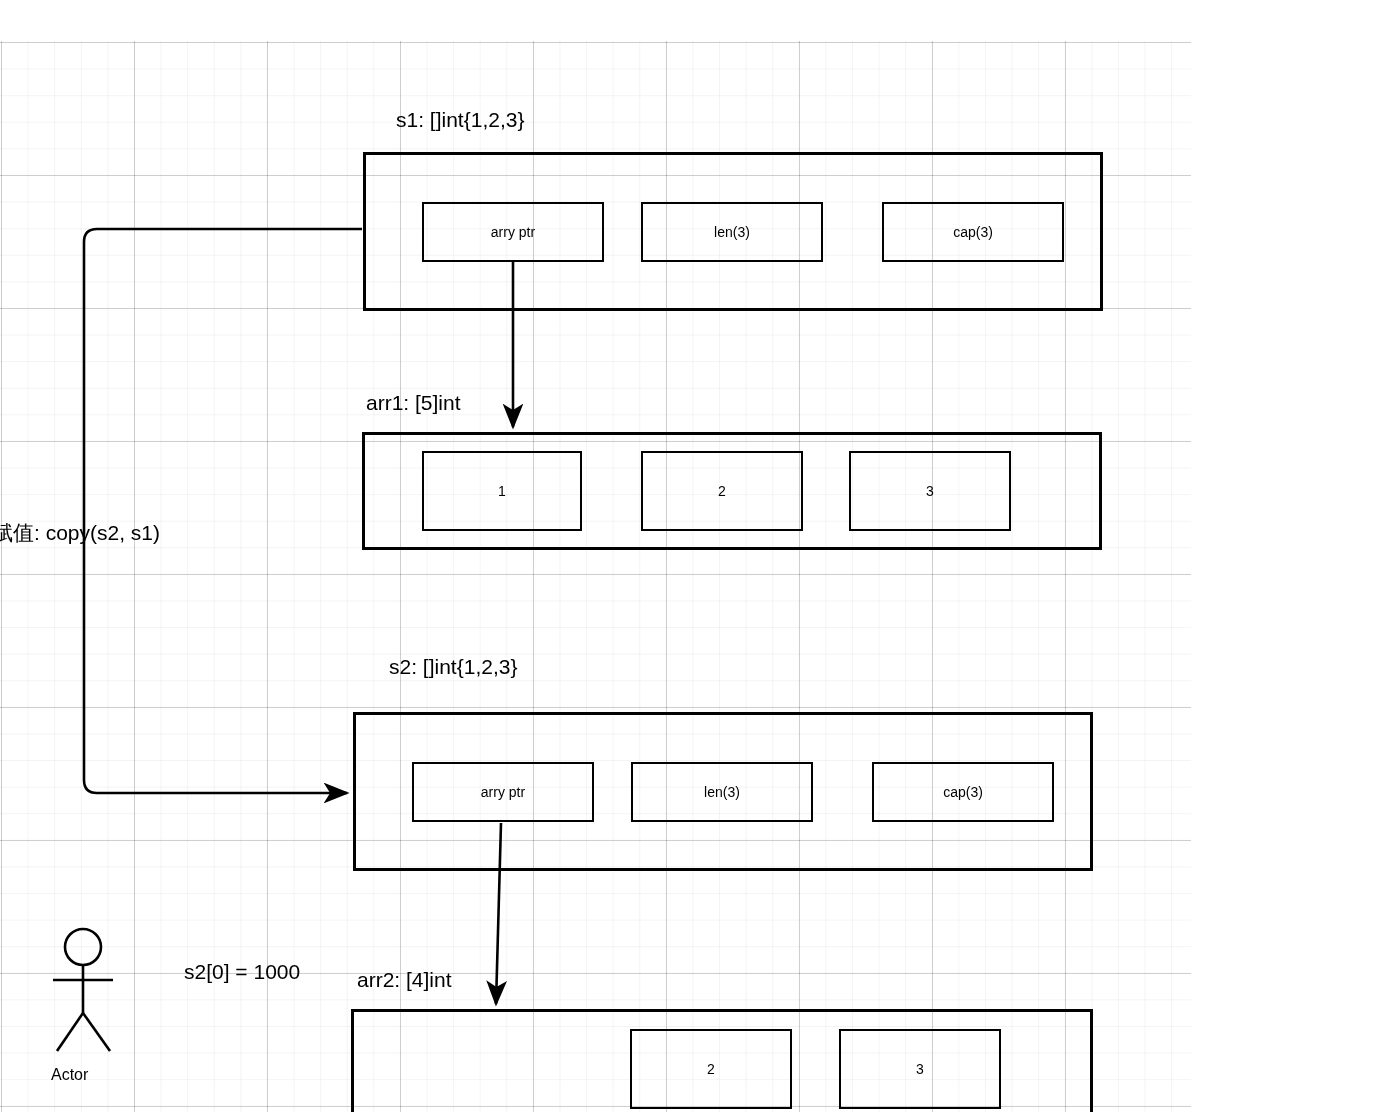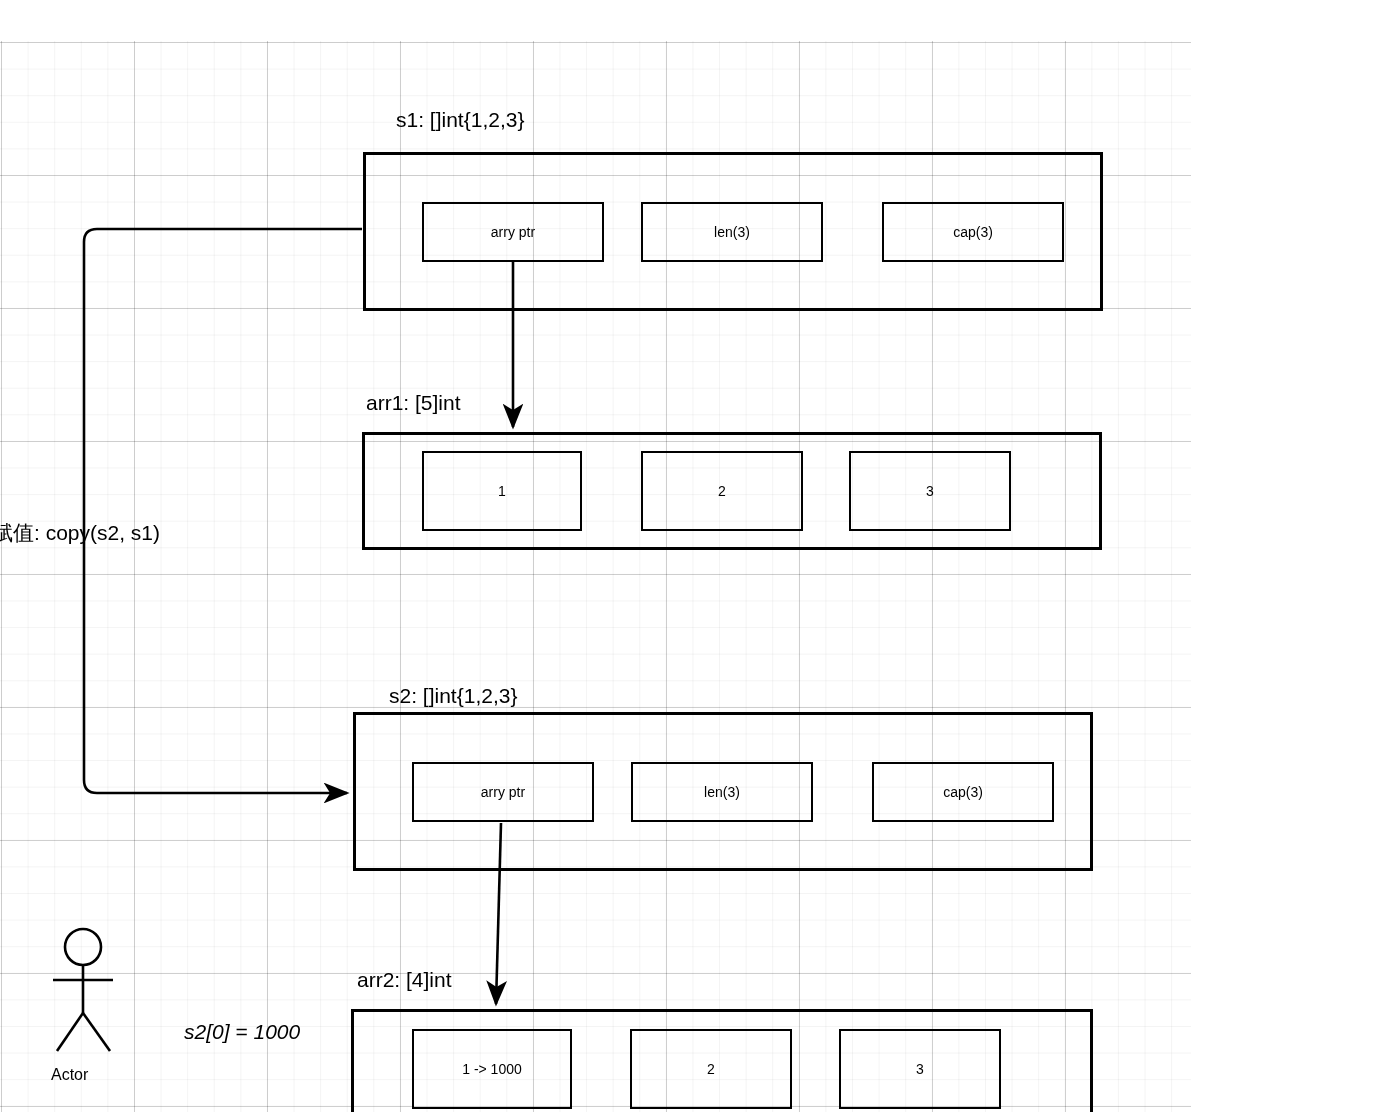--- a/index.html
+++ b/index.html
@@ -110,53 +110,50 @@
   <div class="cell-box" style="left:641px; top:410px; width:162px; height:80px;">
     <span>2</span>
   </div>
 
   <div class="cell-box" style="left:849px; top:410px; width:162px; height:80px;">
     <span>3</span>
   </div>
 
   <div class="diagram-label" style="left:-8px; top:481px;">赋值: copy(s2, s1)</div>
 
-  <div class="diagram-label" style="left:389px; top:644px;">s2: []int{1,2,3}</div>
+  <div class="diagram-label" style="left:389px; top:615px;">s2: []int{1,2,3}</div>
 
   <div class="outer-box" style="left:353px; top:671px; width:740px; height:159px;"></div>
 
   <div class="cell-box" style="left:412px; top:721px; width:182px; height:60px;">
     <span>arry ptr</span>
   </div>
 
   <div class="cell-box" style="left:631px; top:721px; width:182px; height:60px;">
     <span>len(3)</span>
   </div>
 
   <div class="cell-box" style="left:872px; top:721px; width:182px; height:60px;">
     <span>cap(3)</span>
   </div>
 
   <div class="diagram-label" style="left:357px; top:928px;">arr2: [4]int</div>
 
   <div class="outer-box" style="left:351px; top:968px; width:742px; height:121px;"></div>
 
-  <div class="cell-box" style="left:412px; top:988px; width:160px; height:80px;">
-    <span>1 -&gt; 1000</span>
-  </div>
 
   <div class="cell-box" style="left:630px; top:988px; width:162px; height:80px;">
     <span>2</span>
   </div>
 
   <div class="cell-box" style="left:839px; top:988px; width:162px; height:80px;">
     <span>3</span>
   </div>
 
-  <div class="diagram-label" style="left:184px; top:980px;font-style:italic;">s2[0] = 1000</div>
+  <div class="diagram-label" style="left:184px; top:920px;">s2[0] = 1000</div>
 
   <div class="actor-label" style="left:51px; top:1026px;">Actor</div>
 
   <svg class="overlay" viewBox="0 0 1388 1112">
     <defs>
       <marker id="arrowhead" markerWidth="10" markerHeight="8" refX="9" refY="4" orient="auto" markerUnits="strokeWidth">
         <path d="M0,0 L10,4 L0,8 L2.5,4 z" fill="#000000"></path>
       </marker>
     </defs>
 

